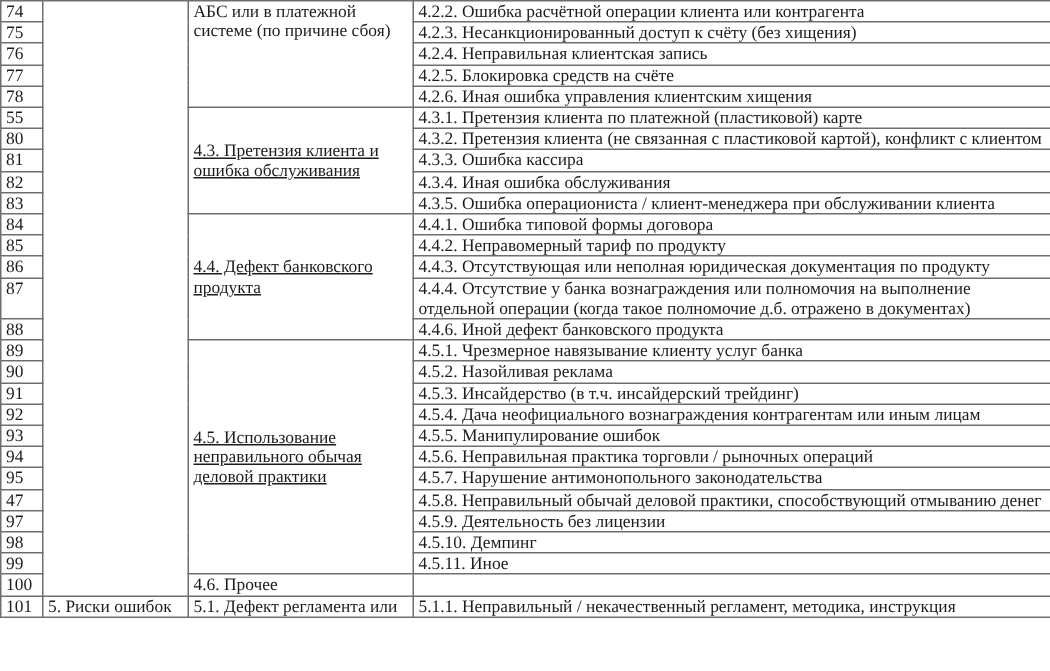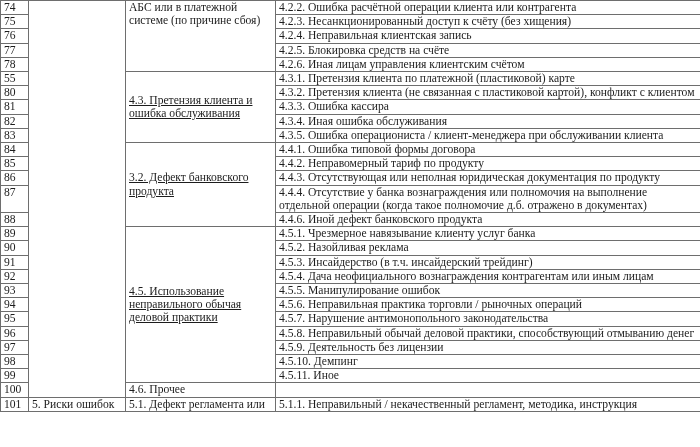--- a/index.html
+++ b/index.html
@@ -56,21 +56,21 @@
       <tr>
         <td class="num">76</td>
         <td class="item">4.2.4. Неправильная клиентская запись</td>
       </tr>
       <tr>
         <td class="num">77</td>
         <td class="item">4.2.5. Блокировка средств на счёте</td>
       </tr>
       <tr>
         <td class="num">78</td>
-        <td class="item">4.2.6. Иная лицам управления клиентским счётом</td>
+        <td class="item">4.2.6. Иная ошибка управления клиентским хищения</td>
       </tr>
       <tr>
         <td class="num">55</td>
         <td class="sub v-mid" rowspan="5">4.3. Претензия клиента и ошибка обслуживания</td>
         <td class="item">4.3.1. Претензия клиента по платежной (пластиковой) карте</td>
       </tr>
       <tr>
         <td class="num">80</td>
         <td class="item">4.3.2. Претензия клиента (не связанная с пластиковой картой), конфликт с клиентом</td>
       </tr>
@@ -81,21 +81,21 @@
       <tr>
         <td class="num">82</td>
         <td class="item">4.3.4. Иная ошибка обслуживания</td>
       </tr>
       <tr>
         <td class="num">83</td>
         <td class="item">4.3.5. Ошибка операциониста / клиент-менеджера при обслуживании клиента</td>
       </tr>
       <tr>
         <td class="num">84</td>
-        <td class="sub v-mid" rowspan="5">3.2. Дефект банковского продукта</td>
+        <td class="sub v-mid" rowspan="5">4.4. Дефект банковского продукта</td>
         <td class="item">4.4.1. Ошибка типовой формы договора</td>
       </tr>
       <tr>
         <td class="num">85</td>
         <td class="item">4.4.2. Неправомерный тариф по продукту</td>
       </tr>
       <tr>
         <td class="num">86</td>
         <td class="item">4.4.3. Отсутствующая или неполная юридическая документация по продукту</td>
       </tr>
@@ -130,21 +130,21 @@
       </tr>
       <tr>
         <td class="num">94</td>
         <td class="item">4.5.6. Неправильная практика торговли / рыночных операций</td>
       </tr>
       <tr>
         <td class="num">95</td>
         <td class="item">4.5.7. Нарушение антимонопольного законодательства</td>
       </tr>
       <tr>
-        <td class="num">96</td>
+        <td class="num">47</td>
         <td class="item">4.5.8. Неправильный обычай деловой практики, способствующий отмыванию денег</td>
       </tr>
       <tr>
         <td class="num">97</td>
         <td class="item">4.5.9. Деятельность без лицензии</td>
       </tr>
       <tr>
         <td class="num">98</td>
         <td class="item">4.5.10. Демпинг</td>
       </tr>

